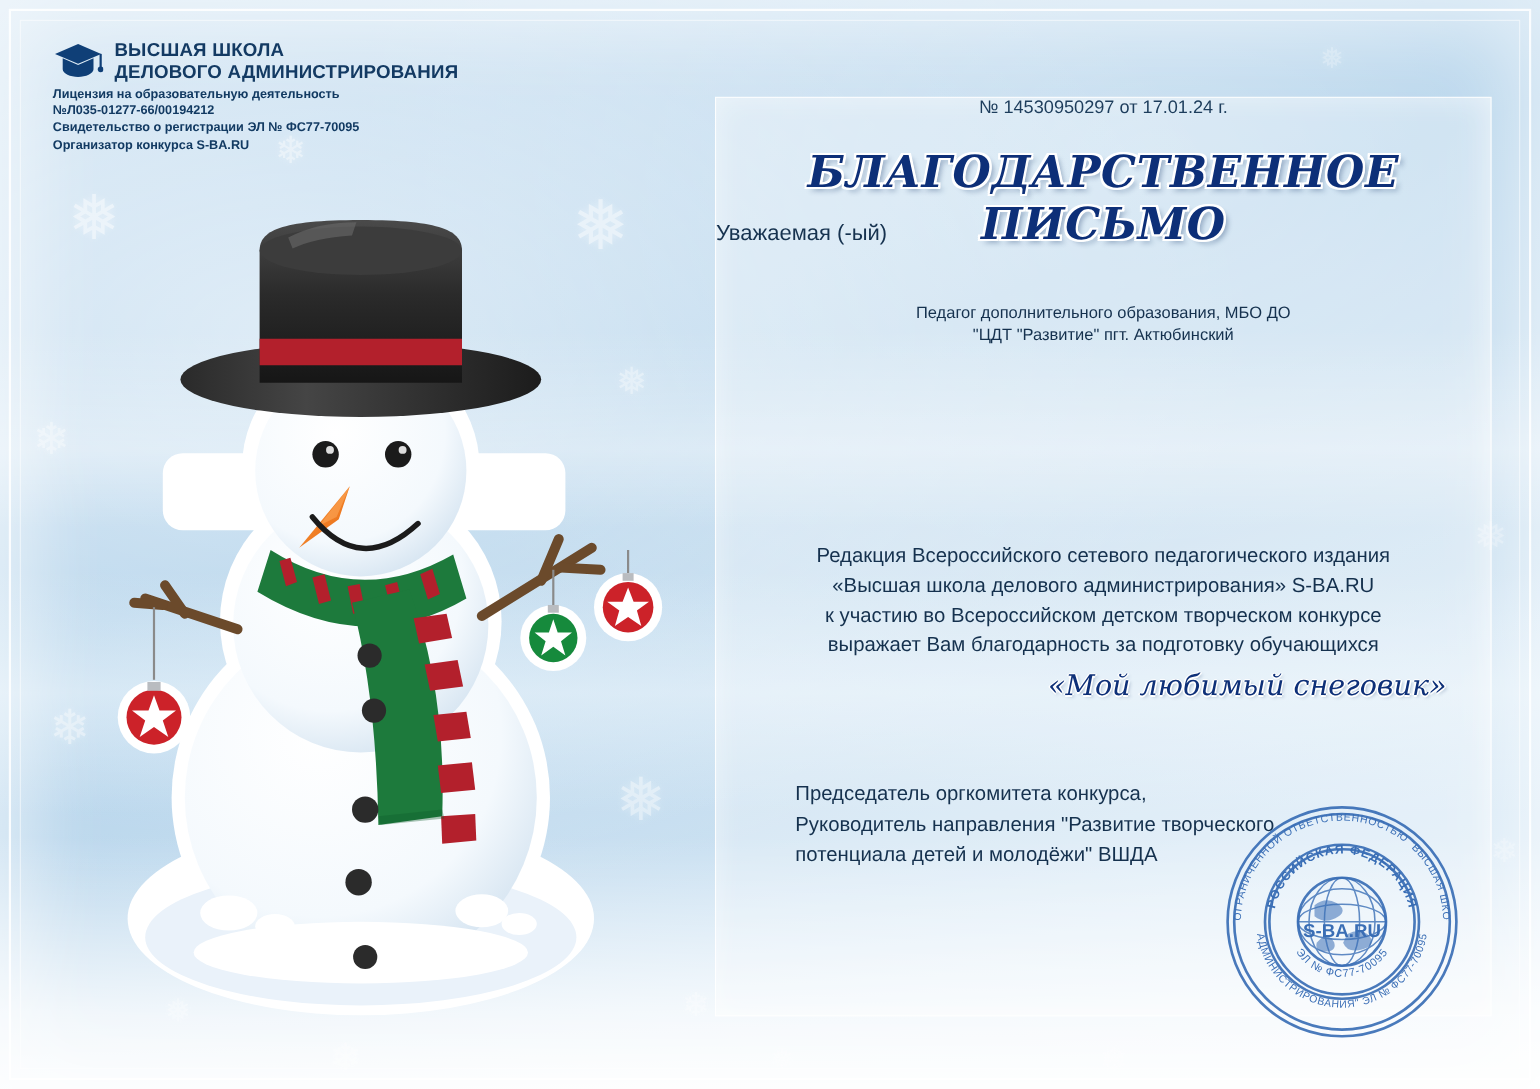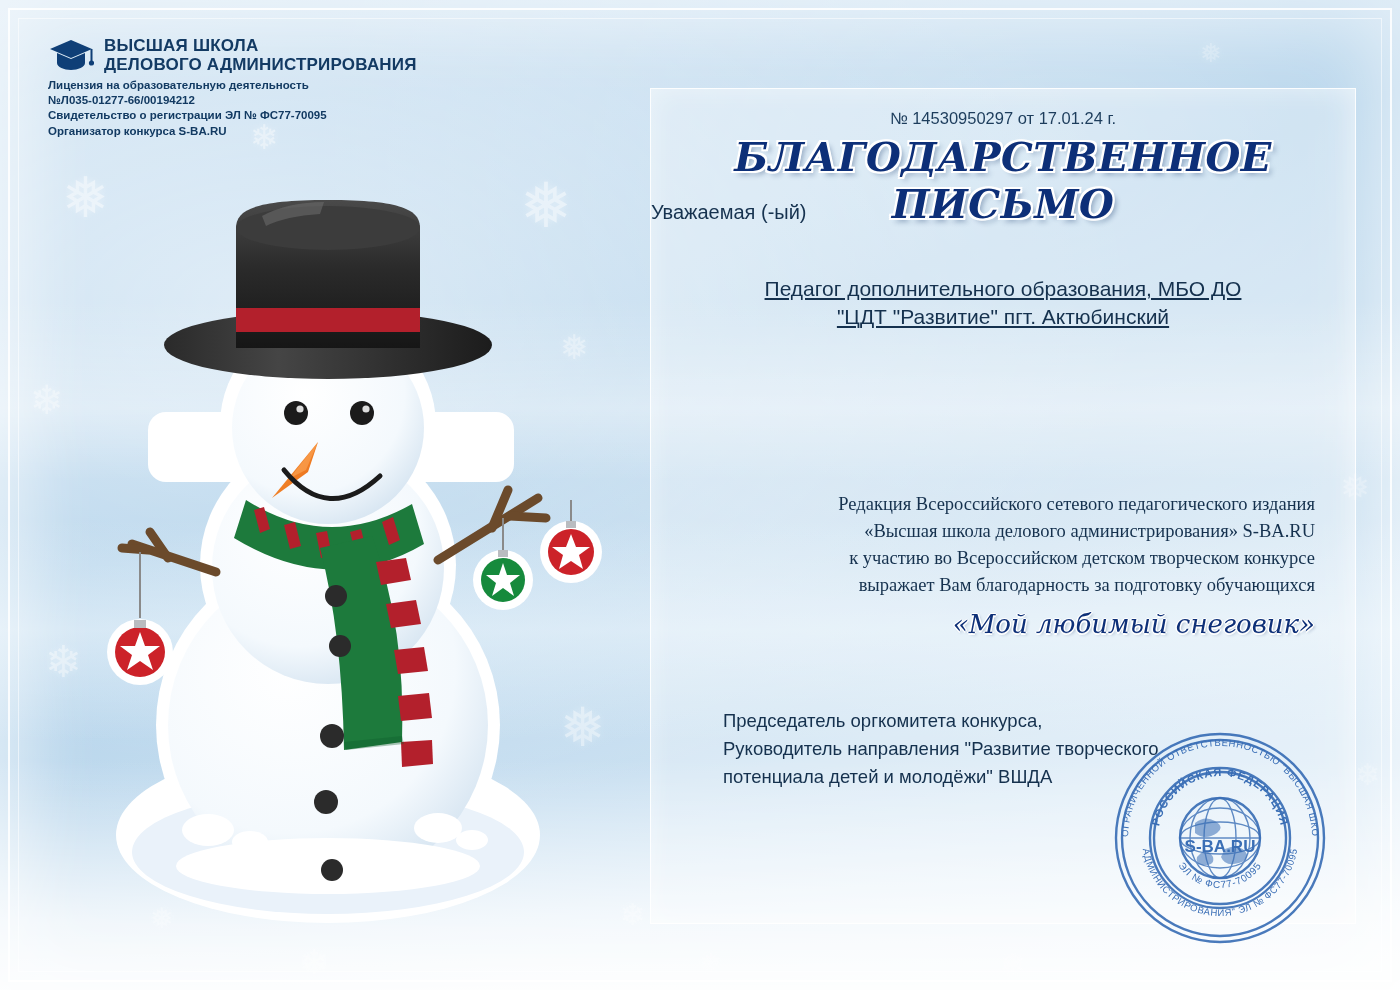--- a/index.html
+++ b/index.html
@@ -103,21 +103,21 @@
     width: 706px;
     height: 836px;
     background: rgba(255,255,255,0.30);
     border: 1px solid rgba(255,255,255,0.9);
     box-sizing: border-box;
     box-shadow: 0 0 26px rgba(255,255,255,0.45) inset;
   }
 
   .doc-number {
     position: absolute;
-    top: 20px;
+    top: 0;
     left: 0; right: 0;
     text-align: center;
     font-size: 16.5px;
     color: #1d3d5c;
   }
 
   .doc-title {
     position: absolute;
     top: 44px;
     left: 0; right: 0;
@@ -153,36 +153,34 @@
   .recipient-name {
     display: inline-block;
     font-size: 29px;
     font-weight: bold;
     color: #132f4d;
     padding: 0 14px 4px 14px;
     border-bottom: 2px solid #33526f;
   }
   .recipient-role {
     margin-top: 14px;
-    font-size: 21px;
+    font-size: 15px;
     color: #15314e;
     line-height: 1.35;
-    text-decoration: underline;
   }
 
   .body-text {
     position: absolute;
     top: 402px;
     left: 40px;
     right: 40px;
-    text-align: right;
+    text-align: center;
     font-size: 18.5px;
     color: #15314e;
     line-height: 1.46;
-    font-family: Liberation Serif, serif;
   }
 
   .contest-name {
     position: absolute;
     top: 520px;
     left: 40px;
     right: 40px;
     text-align: right;
     font-family: "DejaVu Serif", serif;
     font-style: italic;

